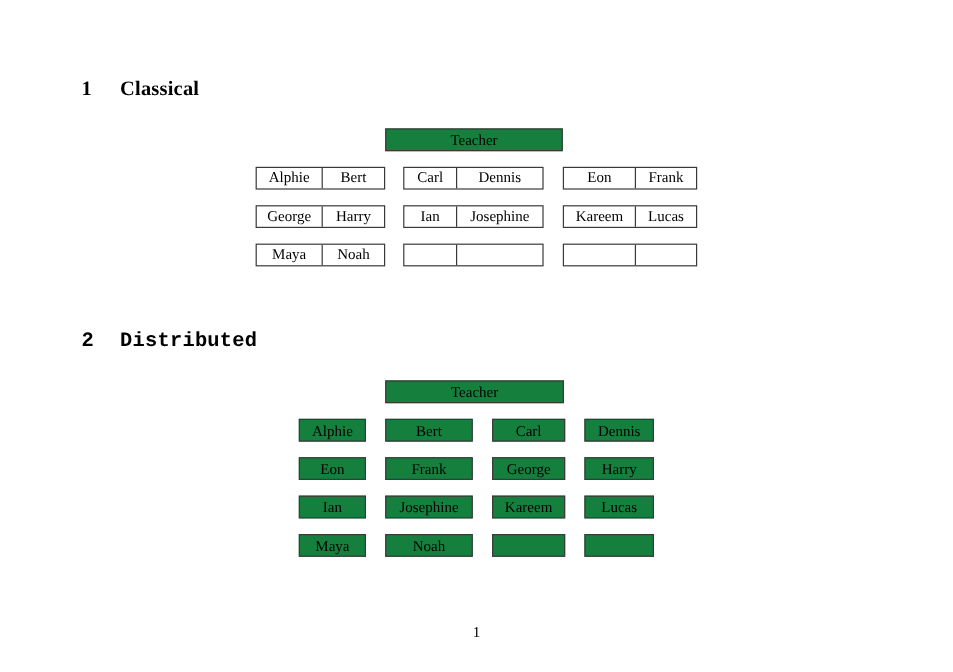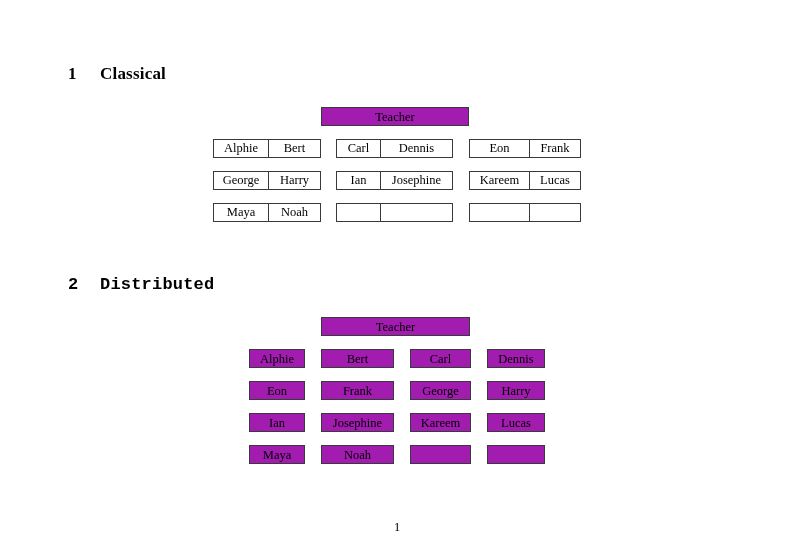--- a/index.html
+++ b/index.html
@@ -38,21 +38,21 @@
   }
 
   #heading-classical   { left: 68px; top: 64px; }
   #heading-distributed { left: 68px; top: 275px; font-family: Liberation Mono, monospace; }
 
   
   .box {
     position: absolute;
     box-sizing: border-box;
     border: 1px solid #3a3a3a;
-    background: #a21caf;
+    background: #15803d;
     font-size: 12.5px;
     line-height: 16px;
     height: 19px;
     text-align: center;
     white-space: nowrap;
     overflow: hidden;
   }
   .box > span {
     display: block;
     padding-top: 1px;

